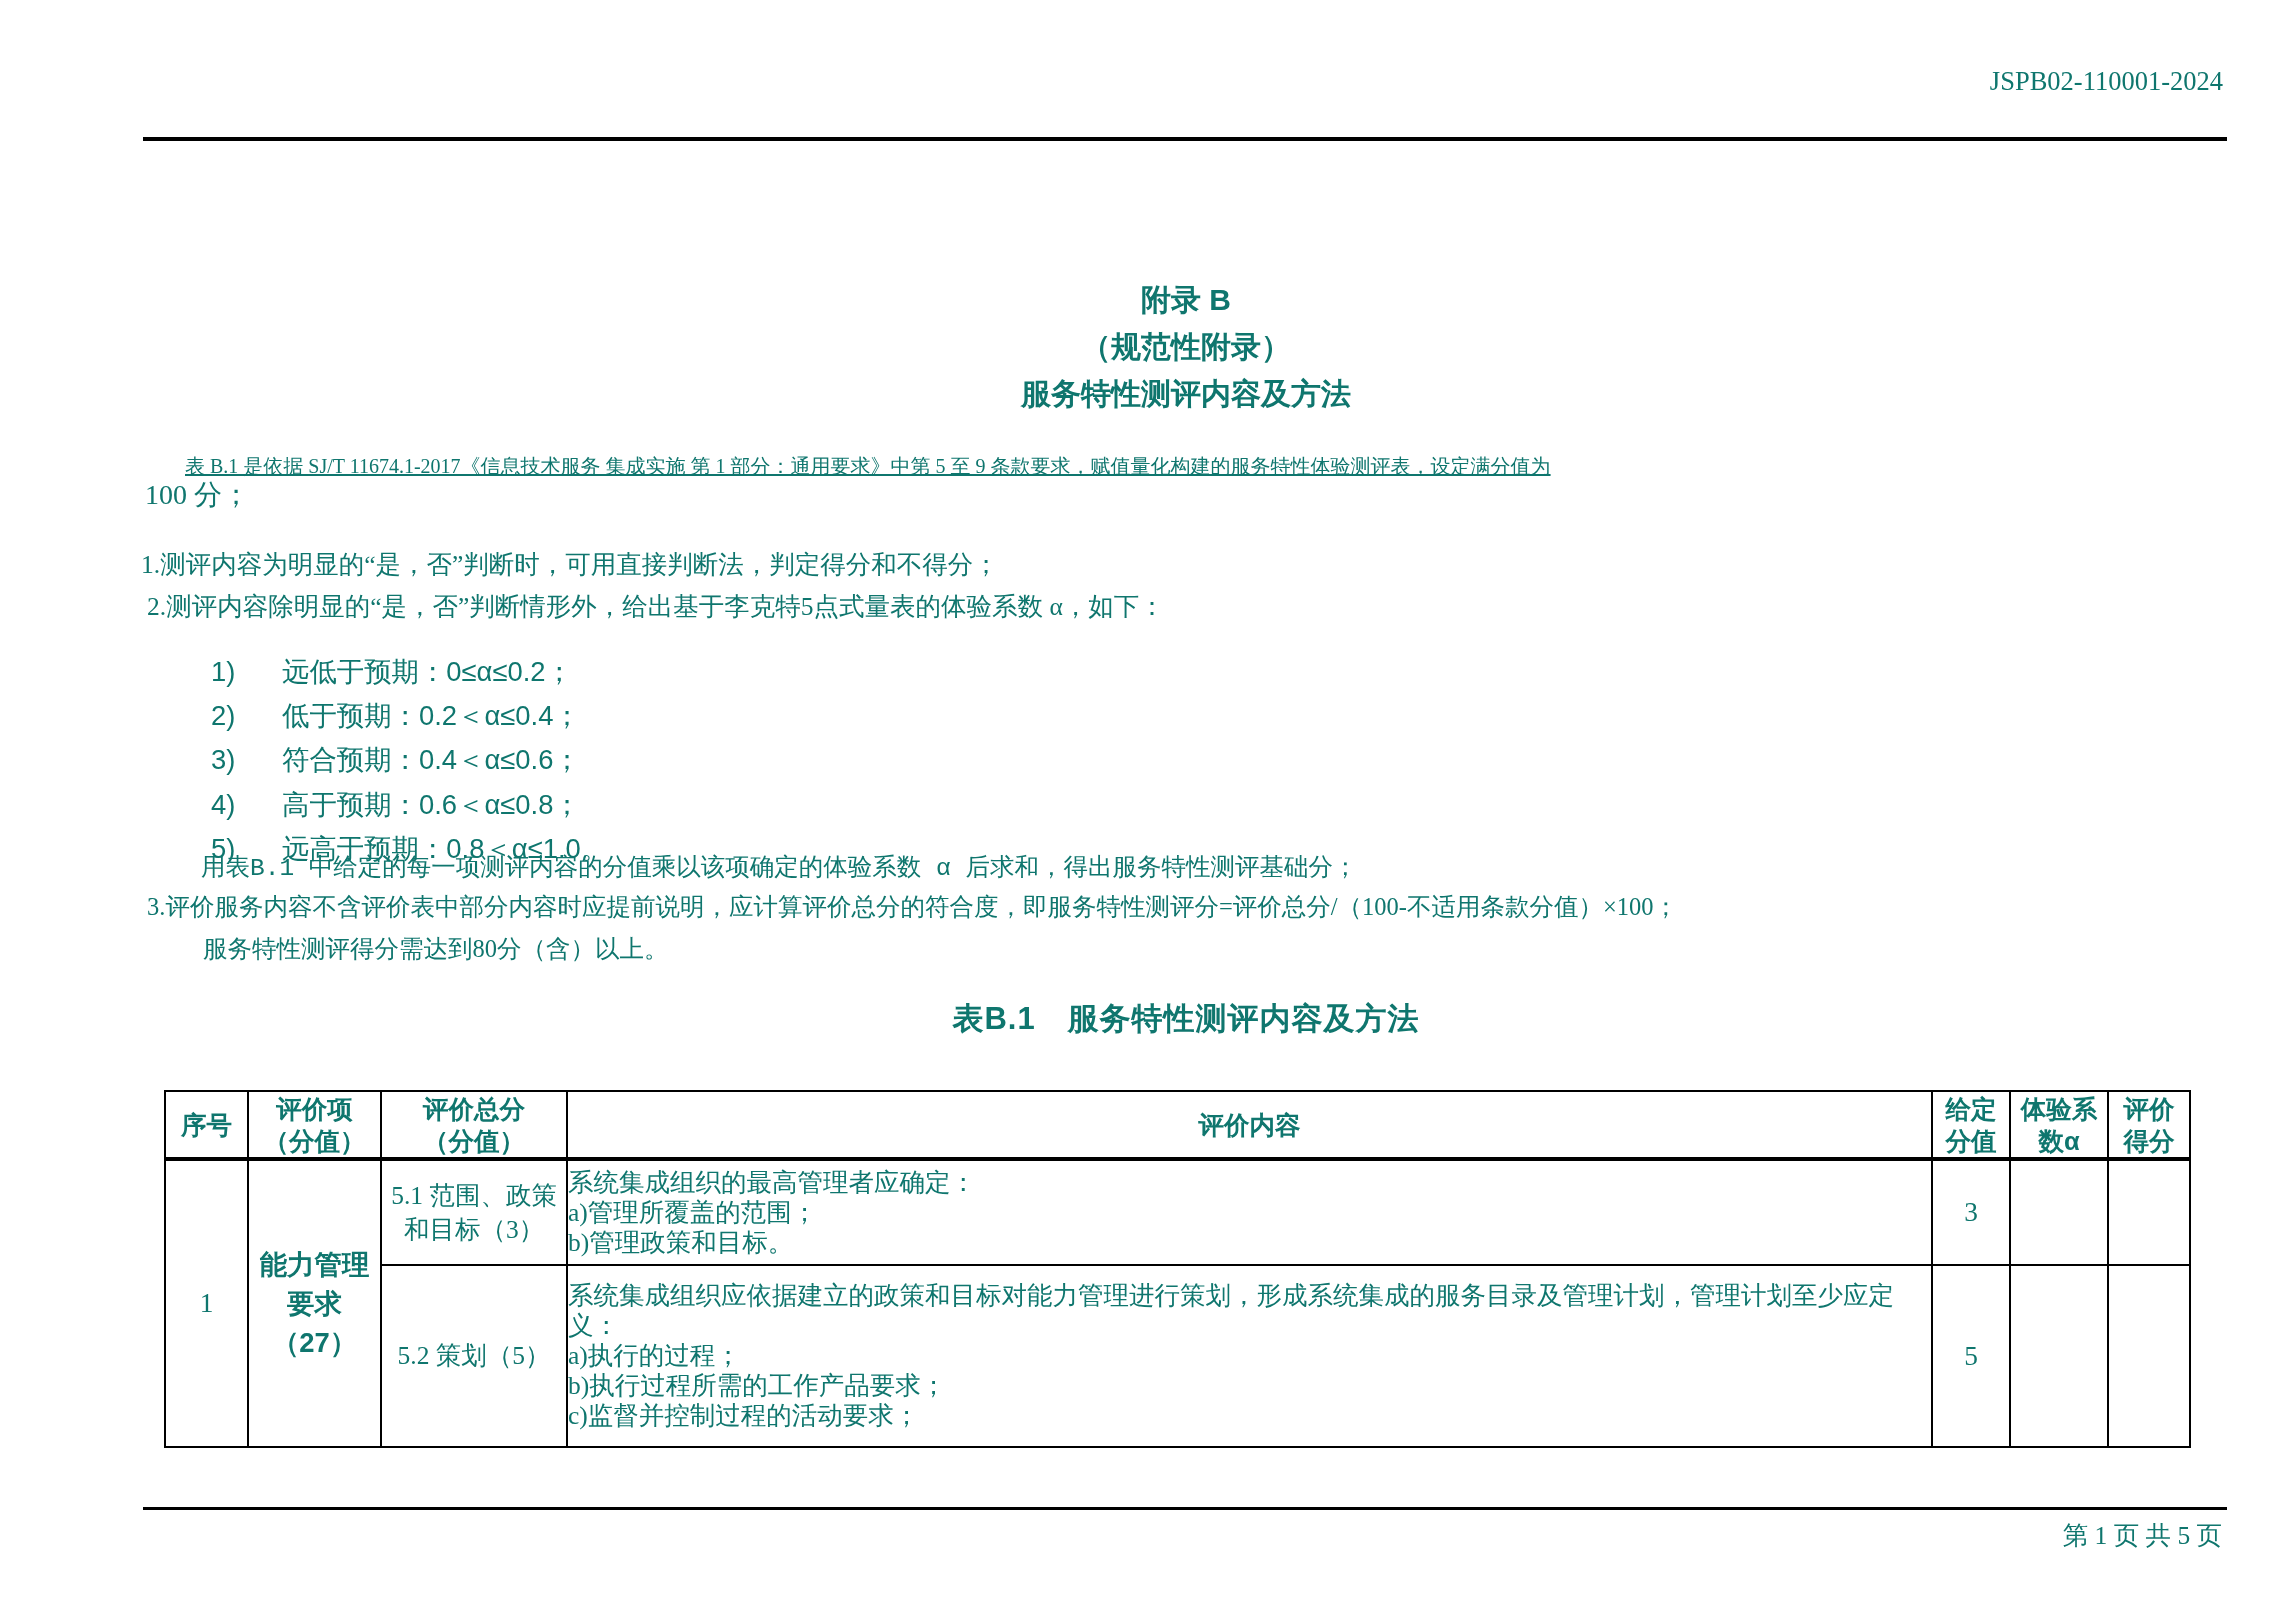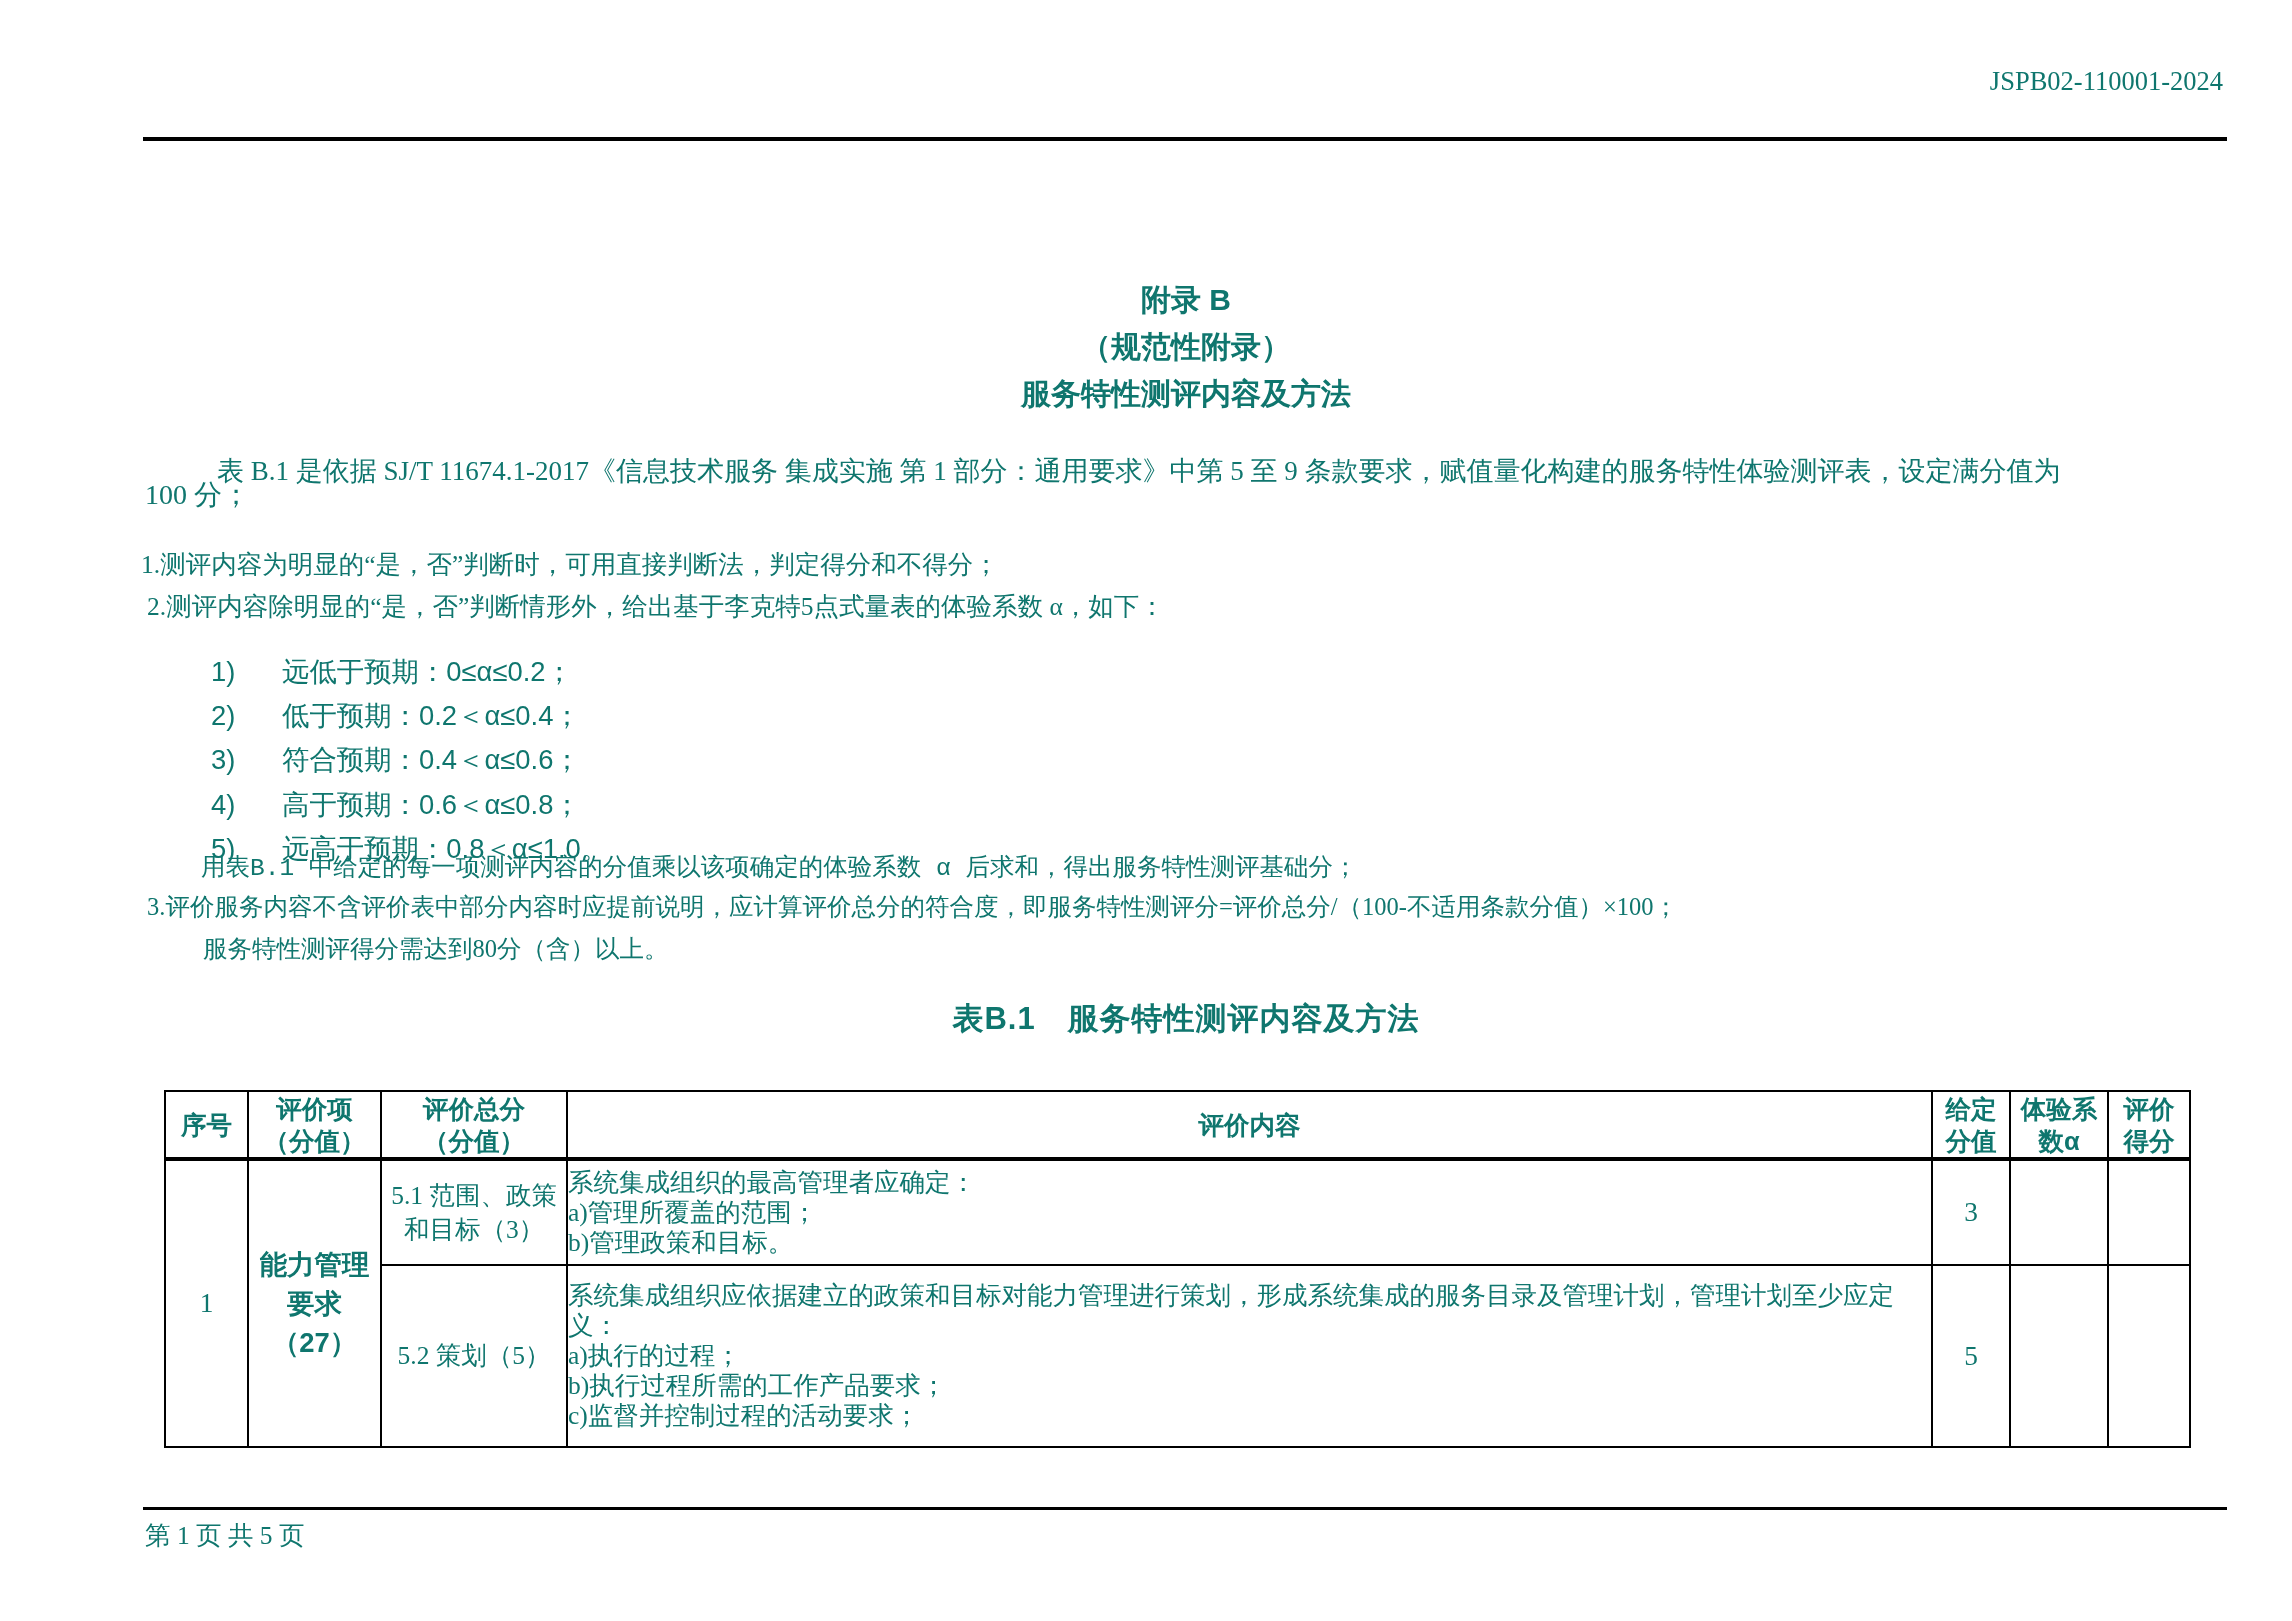--- a/index.html
+++ b/index.html
@@ -16,21 +16,21 @@
   
   .hdr { top:63px; left:145px; width:2078px; text-align:right;
          font-size:26.5px; line-height:36px; }
   .hdr-rule { top:137px; left:143px; width:2084px; height:3.9px; background:#000; }
 
   
   .ttl { left:145px; width:2082px; text-align:center; font-size:30px; }
   .t1 { top:280px; } .t2 { top:327px; } .t3 { top:374px; }
 
   
-  .p1l1 { top:453px; left:160px; width:2117px; font-size:27px; text-indent:57px; white-space:nowrap; }
+  .p1l1 { top:453px; left:128px; width:2117px; font-size:20px; text-indent:57px; white-space:nowrap;text-decoration:underline; }
   .p1l2 { top:476px; left:145px; font-size:28px; }
   .note { font-size:25.5px; white-space:nowrap; }
   .n1 { top:547px; left:141px; }
   .n2 { top:589px; left:147px; }
   .li { left:211px; font-size:27.4px; white-space:nowrap;margin-top:24px; }
   .li .num { display:inline-block; width:71px; }
   .li1 { top:630px; } .li2 { top:674px; } .li3 { top:718px; }
   .li4 { top:763px; } .li5 { top:807px; }
   .sum { top:850px; left:201px; font-size:24.5px; white-space:nowrap;font-family:Liberation Mono, monospace; }
   .n3a { top:890px; left:147px; font-size:24.5px; }
@@ -50,21 +50,21 @@
   tr.r1 { height:106px; } tr.r2 { height:182px; }
   .c-seq   { text-align:center; font-size:27.4px; }
   .c-item  { text-align:center; font-size:27.4px; line-height:39px;
              font-family:"Liberation Sans","DejaVu Sans",sans-serif; font-weight:700; }
   .c-sub   { text-align:center; font-size:25.5px; line-height:34px; }
   .c-content { font-size:25.5px; line-height:30px; padding:3.9px 3.9px 3.9px 5.9px; text-align:left; }
   .c-score { text-align:center; font-size:27.4px; }
 
   
   .ftr-rule { top:1507px; left:143px; width:2084px; height:2.9px; background:#000; }
-  .ftr { top:1518px; left:145px; width:2077px; font-size:25.5px; }
+  .ftr { top:1518px; left:145px; width:2077px; text-align:right; font-size:25.5px; }
 </style>
 </head>
 <body>
 
 <div class="page">
 
   <div class="abs hdr serif">
     <div>JSPB02-110001-2024</div>
   </div>
   <div class="abs hdr-rule"></div>

